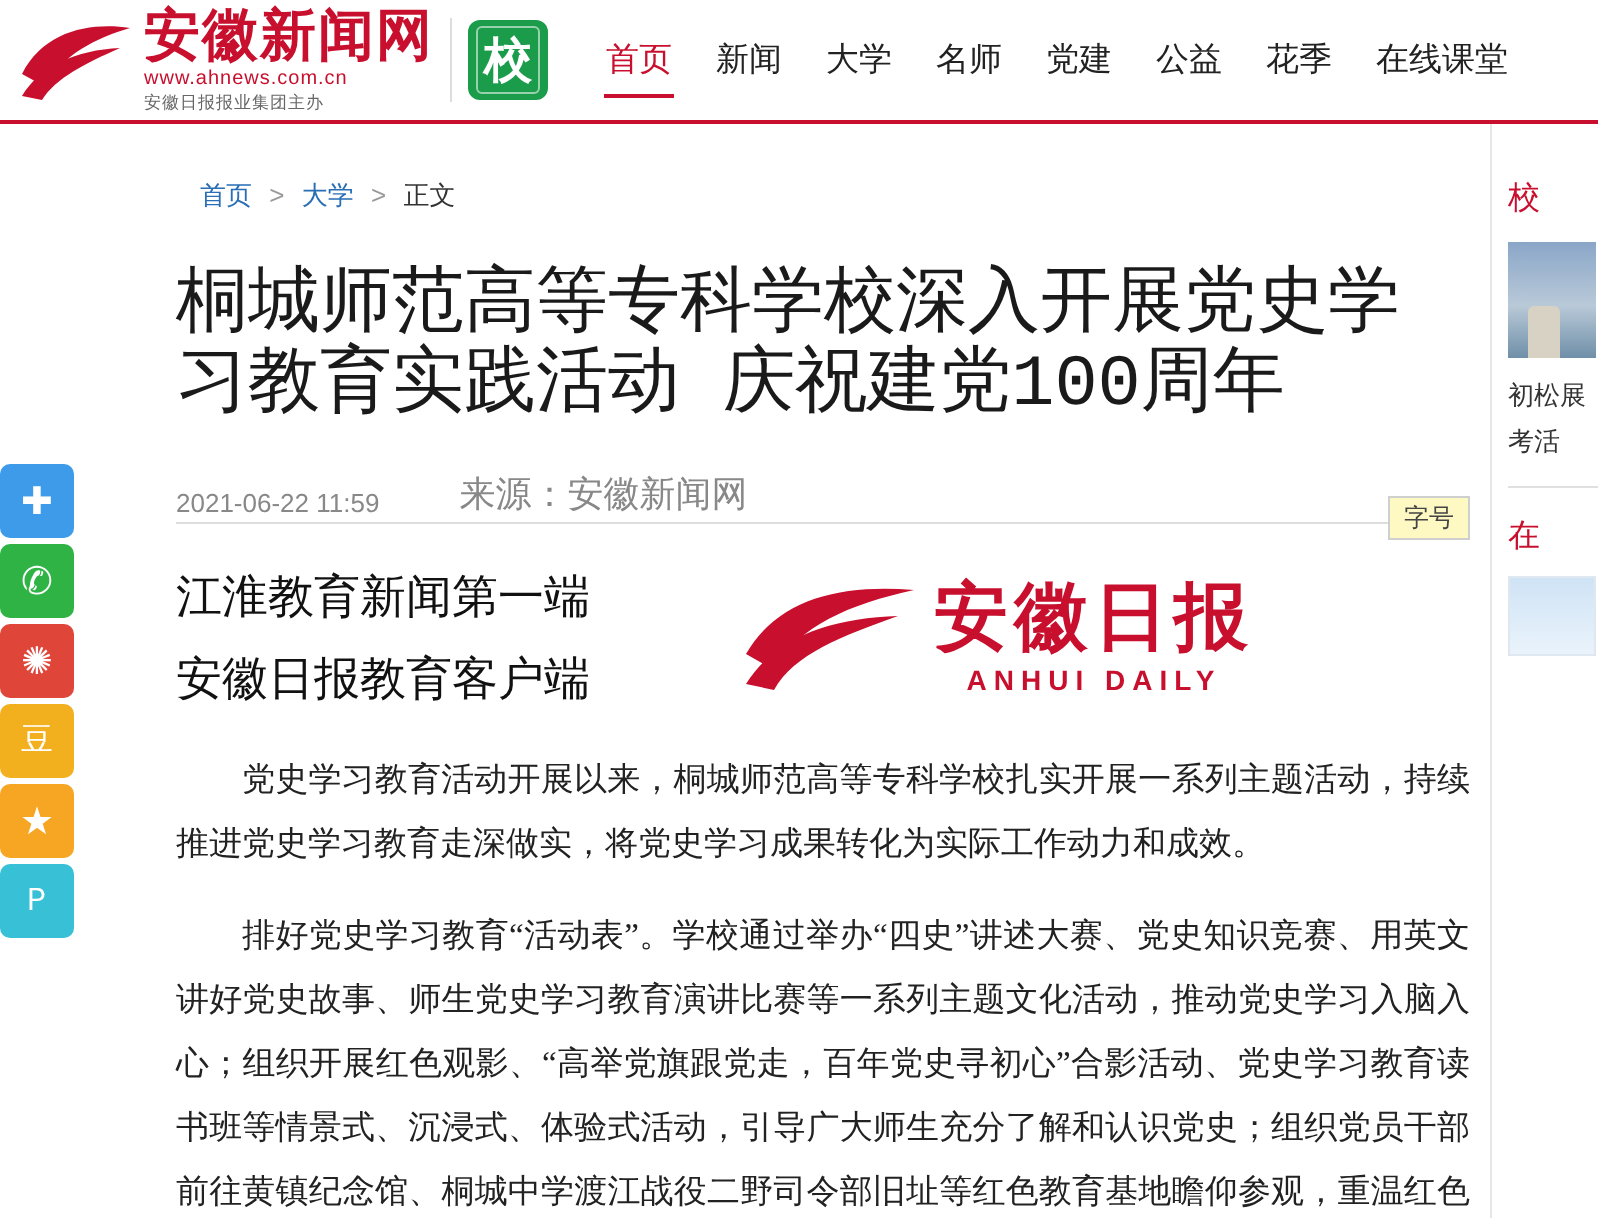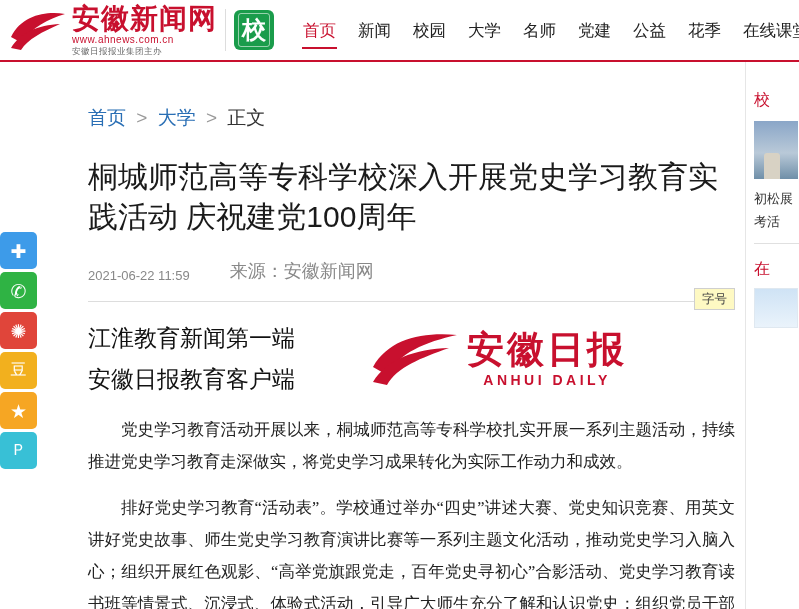--- a/index.html
+++ b/index.html
@@ -147,49 +147,50 @@
   }
   .side-col {
     width: 54px;
     border-left: 1px solid #e6e6e6;
     padding-left: 8px;
     overflow: hidden;
   }
 
   
   .breadcrumb {
-    font-size: 19px;
+    font-size: 13px;
     color: #555;
-    padding-top: 43px;
+    padding-top: 27px;
     padding-bottom: 10px;
+    margin-left: 12px;
   }
   .breadcrumb a {
     color: #2a6fb5;
     text-decoration: none;
     cursor: pointer;
   }
   .breadcrumb .sep { color: #999; margin: 0 5px; }
   .breadcrumb .current { color: #333; }
 
   
   .article-title {
-    font-family: Liberation Sans, sans-serif;
-    font-size: 30px;
+    font-family: Liberation Mono, monospace;
+    font-size: 36px;
     line-height: 40px;
     color: #1a1a1a;
     font-weight: normal;
     margin: 16px 0 0 0;
     max-width: 640px;
   }
 
   
   .meta-bar {
     margin-top: 22px;
     border-bottom: 1px solid #ddd;
-    padding-bottom: 18px;
+    padding-bottom: 2px;
     display: flex;
     align-items: flex-end;
     position: relative;
     max-width: 655px;
   }
   .meta-date {
     font-size: 13px;
     color: #888;
     margin-right: 40px;
   }
@@ -290,21 +291,21 @@
     left: 10px; bottom: 0;
     width: 16px; height: 26px;
     background: #d8d2c4;
     border-radius: 3px 3px 0 0;
   }
   .side-caption {
     margin-top: 8px;
     font-size: 13px;
     line-height: 23px;
     color: #333;
-    font-family: Liberation Serif, serif;
+    font-family: Liberation Mono, monospace;
   }
   .side-rule {
     margin-top: 10px;
     border-top: 1px solid #e0e0e0;
     height: 1px;
     width: 46px;
   }
   .side-title2 {
     color: #c8102e;
     font-size: 16px;
@@ -337,21 +338,20 @@
         <div class="logo-cn">安徽新闻网</div>
         <div class="logo-url">www.ahnews.com.cn</div>
         <div class="logo-sub">安徽日报报业集团主办</div>
       </div>
     </div>
     <div class="logo-divider"></div>
     <div class="xiao-badge">校</div>
     <div class="nav">
       <div class="nav-item active">首页</div>
       <div class="nav-item">新闻</div>
-      <div class="nav-item">校园</div>
       <div class="nav-item">大学</div>
       <div class="nav-item">名师</div>
       <div class="nav-item">党建</div>
       <div class="nav-item">公益</div>
       <div class="nav-item">花季</div>
       <div class="nav-item">在线课堂</div>
 
     </div>
   </div>
 

